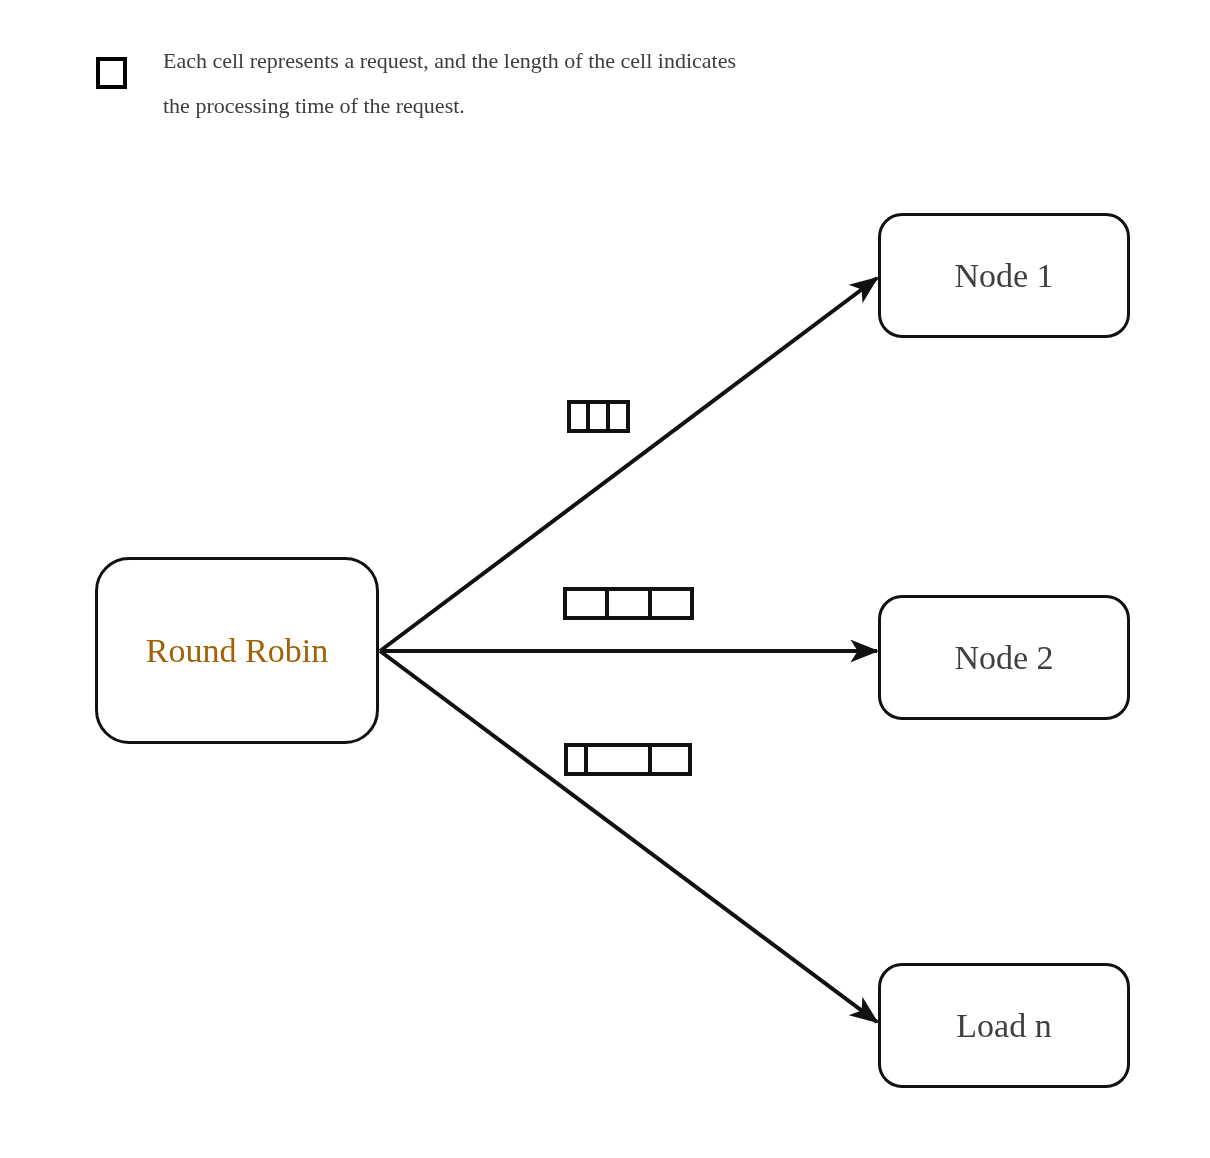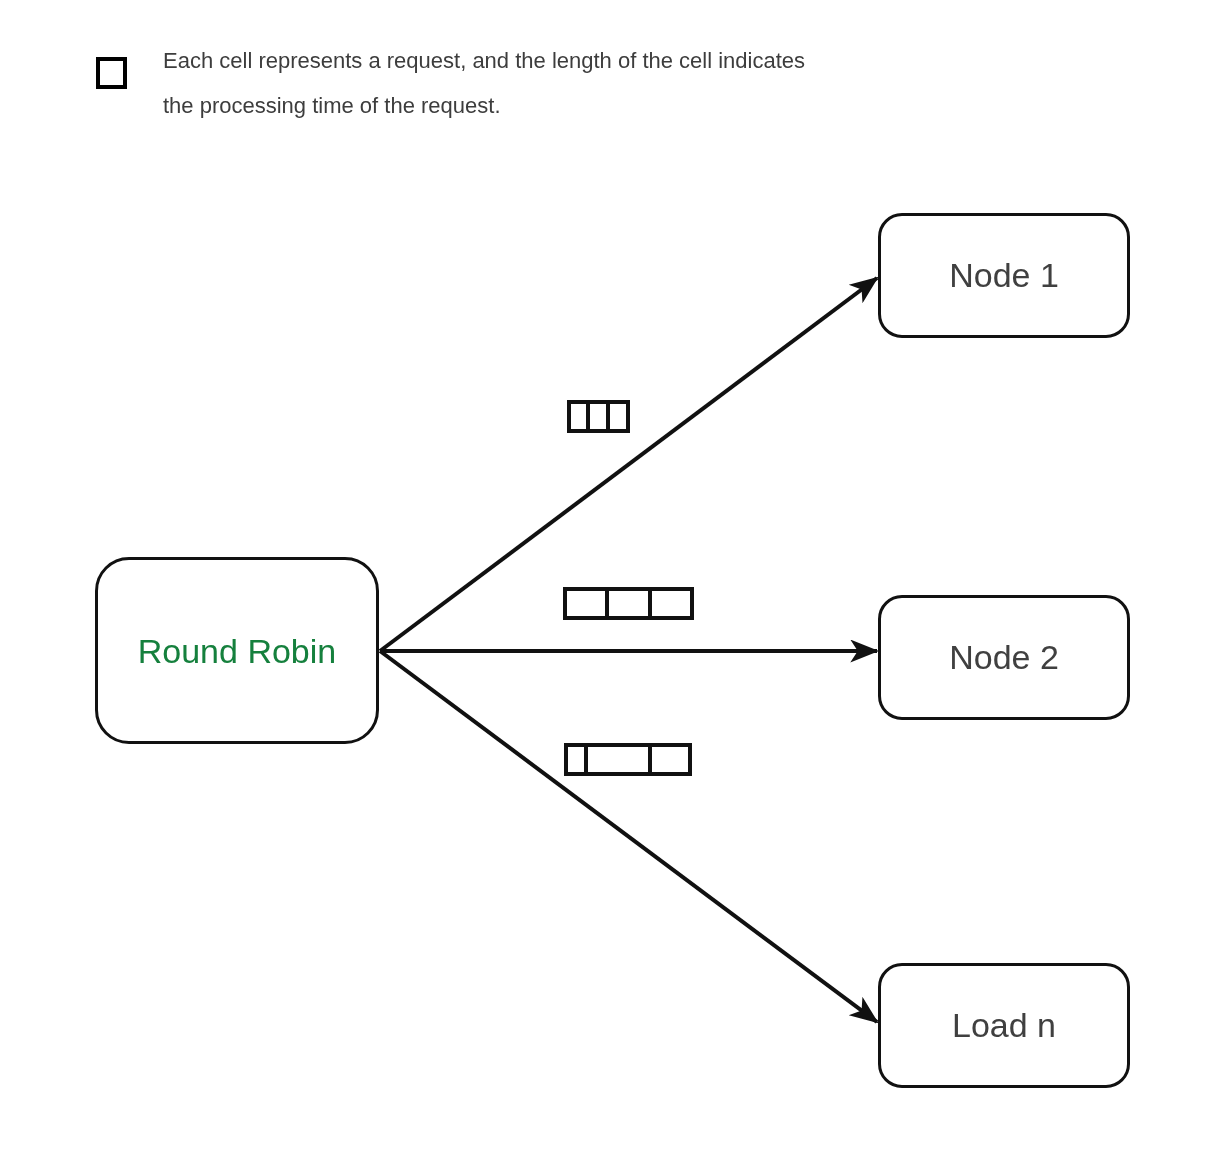--- a/index.html
+++ b/index.html
@@ -1,21 +1,21 @@
 <!DOCTYPE html>
 <html><head>
 <meta charset="utf-8">
 <style>
   html, body { margin: 0; padding: 0; background: #ffffff; }
   .canvas {
     position: relative;
     width: 1210px;
     height: 1158px;
     background: #ffffff;
-    font-family: Liberation Sans, sans-serif;
+    font-family: Liberation Serif, serif;
     overflow: hidden;
   }
   .arrows-layer {
     position: absolute;
     left: 0; top: 0;
     width: 1210px; height: 1158px;
   }
   .arrows-layer line {
     stroke: #111111;
     stroke-width: 4;
@@ -49,21 +49,21 @@
     justify-content: center;
     text-align: center;
   }
   .balancer-box {
     left: 95px; top: 557px;
     width: 284px; height: 187px;
     border-radius: 34px;
     flex-direction: column;
     font-size: 34px;
     line-height: 48px;
-    color: #15803d;
+    color: #a16207;
   }
   .node-box {
     left: 878px;
     width: 252px; height: 125px;
     border-radius: 24px;
     font-size: 34px;
     color: #404040;
   }
   .node-1 { top: 213px; }
   .node-2 { top: 595px; }

